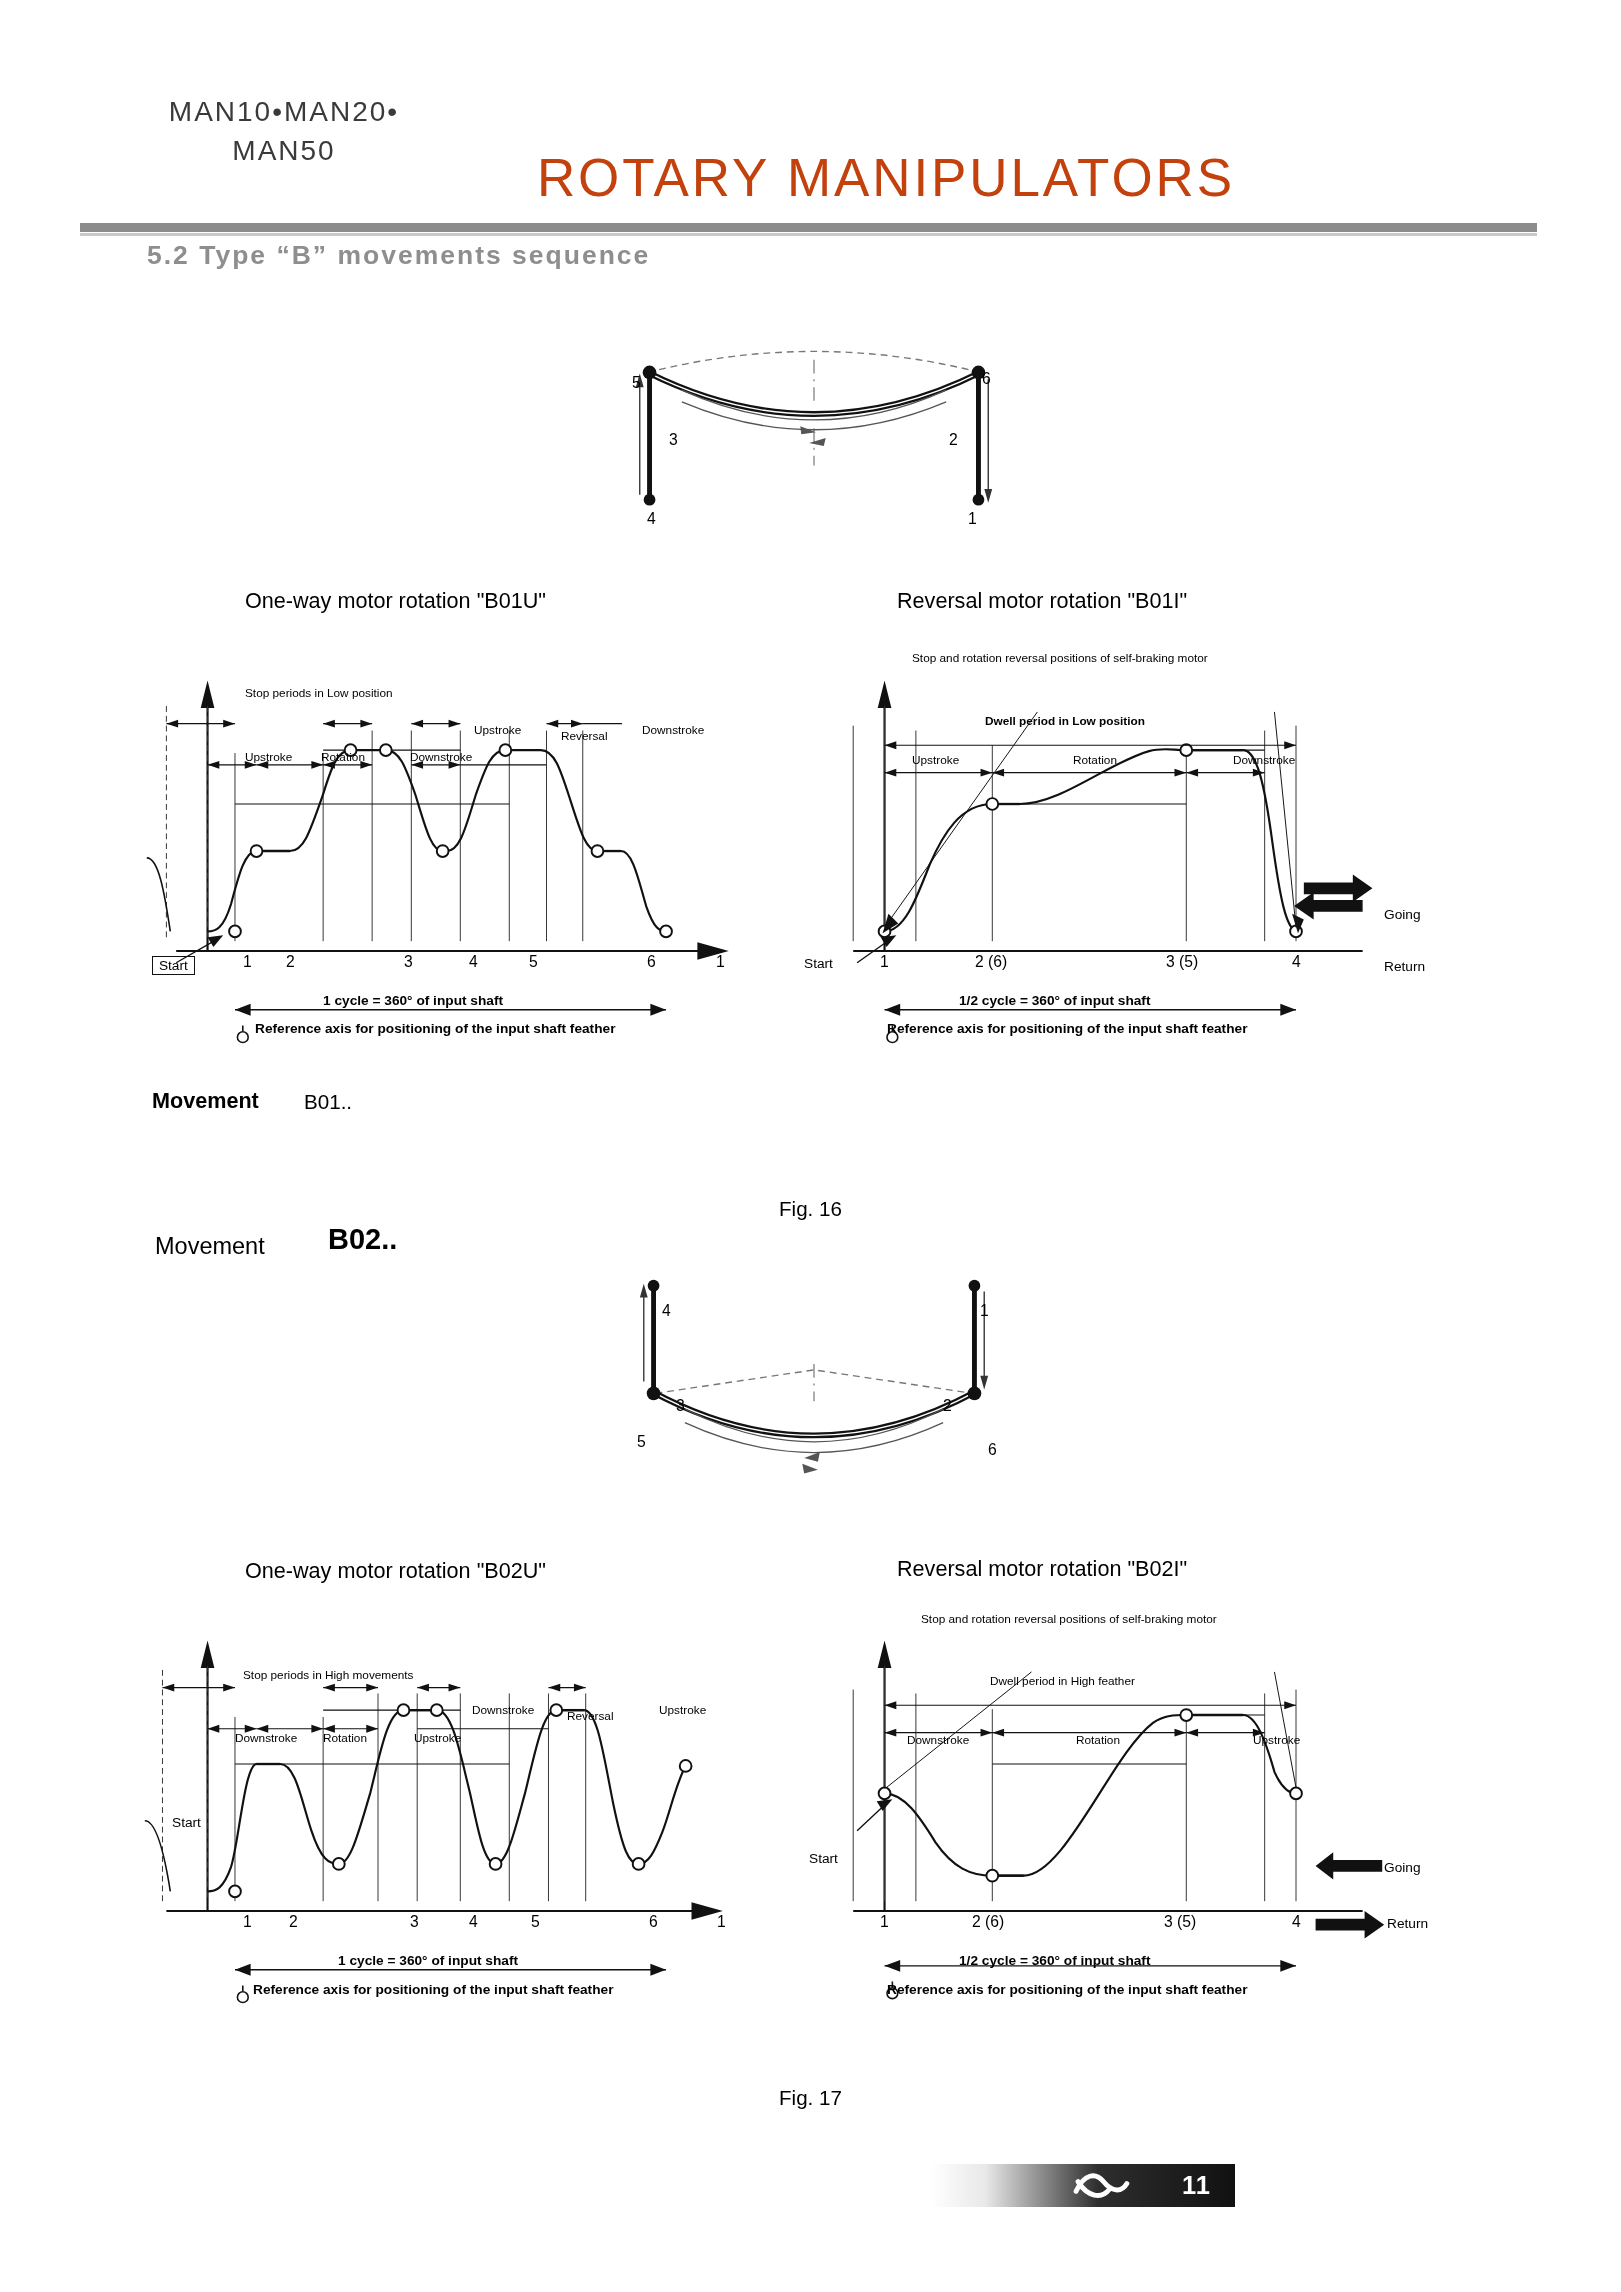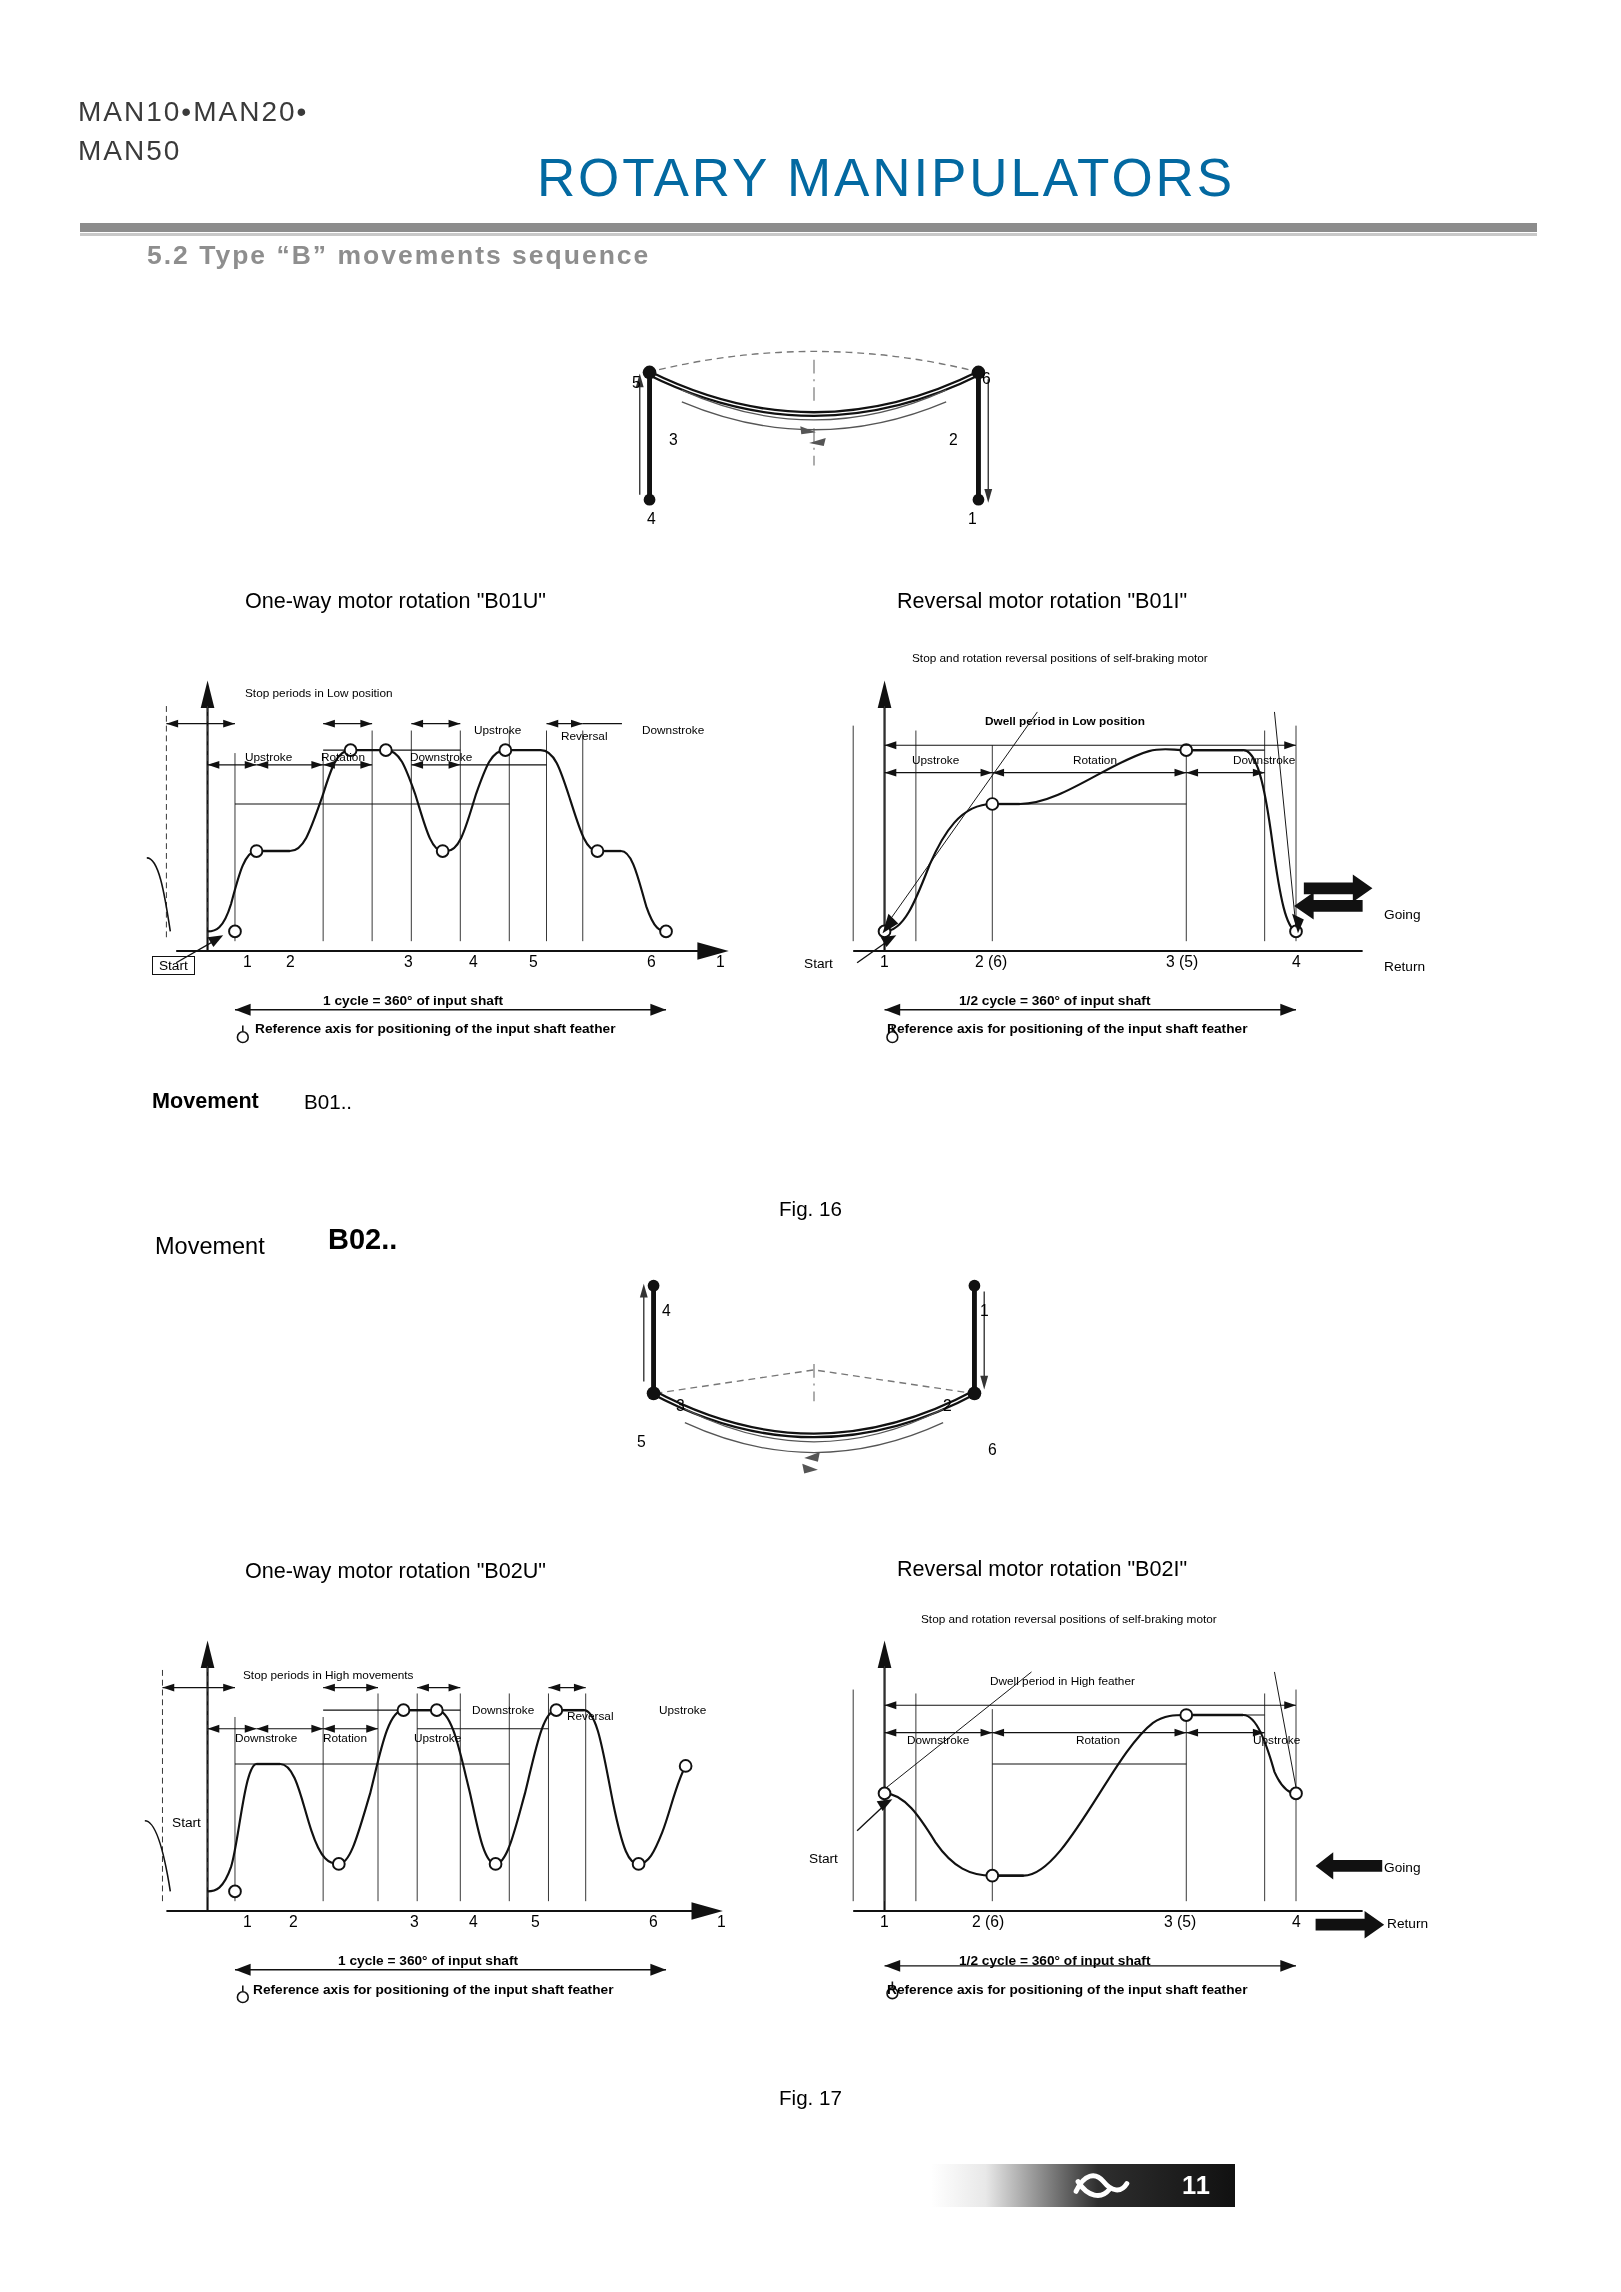--- a/index.html
+++ b/index.html
@@ -4,31 +4,31 @@
 <style>
   html,body{margin:0;padding:0;}
   body{
     width:1621px;height:2293px;
     background:#ffffff;
     font-family:"Liberation Sans", sans-serif;
     color:#000;
     position:relative;
     overflow:hidden;
   }
-  .page{position:absolute;left:0;top:0;width:1321px;height:2293px;}
+  .page{position:absolute;left:0;top:0;width:1321px;height:2293px;text-align:center;}
 
   
   .hdr-models{
     position:absolute;left:78px;top:93px;width:412px;
     font-size:28px;letter-spacing:2px;color:#3a3a3a;line-height:1.38;
     font-family:"Liberation Sans", sans-serif;
   }
   .hdr-title{
     position:absolute;right:86px;top:147px;
-    font-size:53px;letter-spacing:2.9px;color:#0369a1;
+    font-size:53px;letter-spacing:2.9px;color:#c2410c;
     white-space:nowrap;
     margin-left:31px;
   }
   .hdr-rule{
     position:absolute;left:80px;top:223px;width:1457px;height:8.8px;
     background:#8c8c8c;
   }
   .hdr-rule2{
     position:absolute;left:80px;top:233px;width:1457px;height:2.9px;
     background:#c8c8c8;

